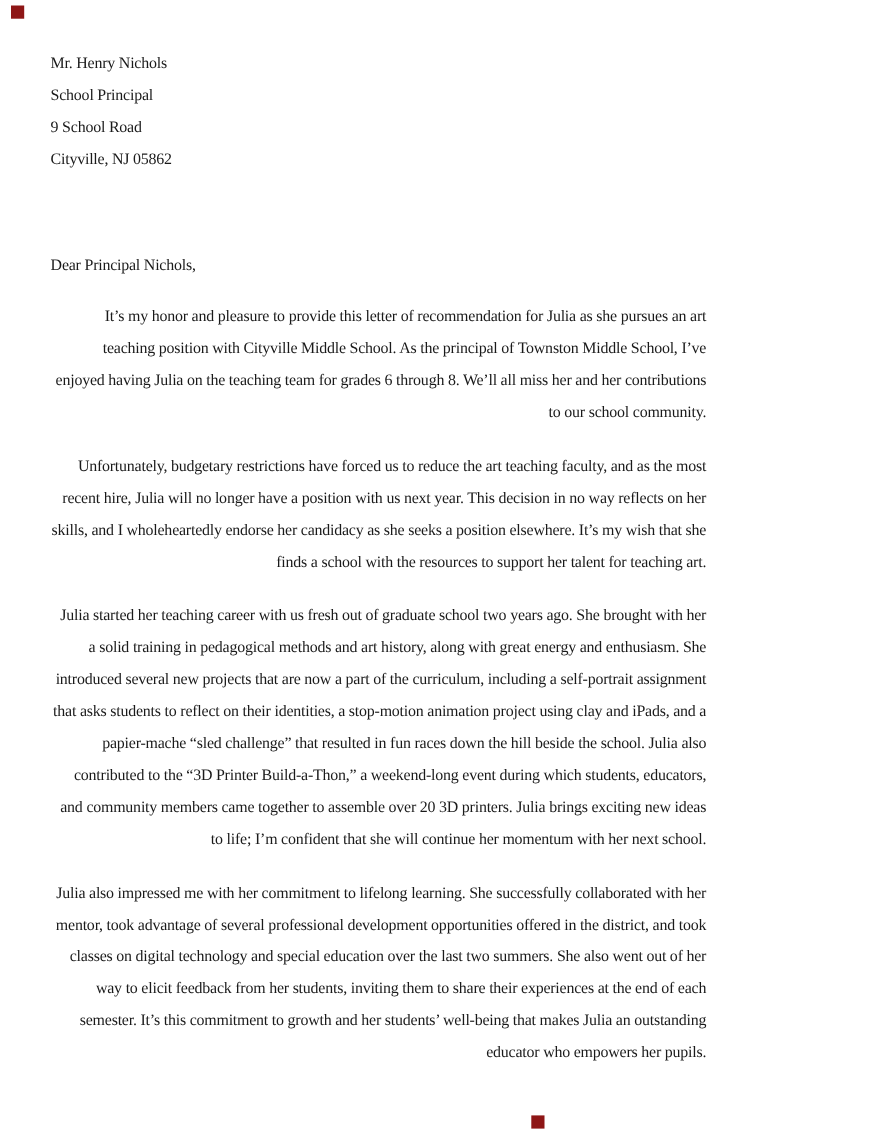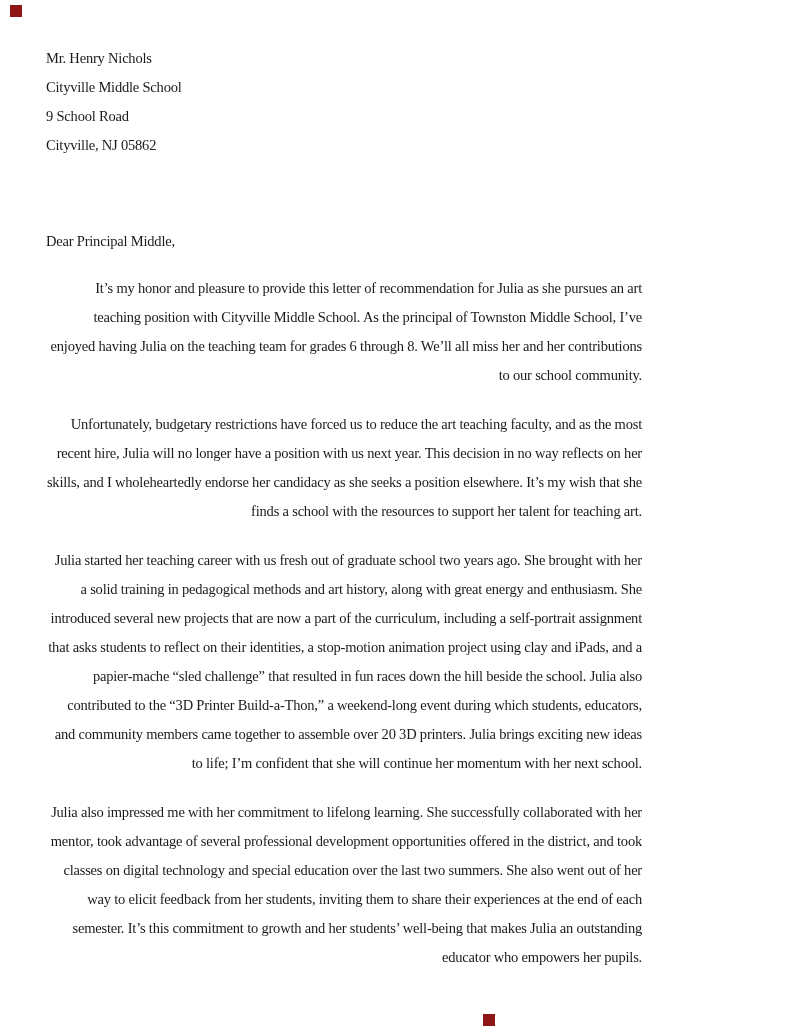--- a/index.html
+++ b/index.html
@@ -48,26 +48,26 @@
 <body>
 
 <div class="page">
 
   <div class="marker marker-tl" style="background-color: rgb(142, 22, 22);"></div>
   <div class="marker marker-tr" style="background-color: rgb(142, 22, 22);"></div>
   <div class="marker marker-b" style="background-color: rgb(142, 22, 22);"></div>
 
   <div class="recipient-block">
     <p class="line">Mr. Henry Nichols</p>
-    <p class="line">Cityville Middle School</p>
+    <p class="line">School Principal</p>
     <p class="line">9 School Road</p>
     <p class="line">Cityville, NJ 05862</p>
   </div>
 
-  <p class="line salutation">Dear Principal Middle,</p>
+  <p class="line salutation">Dear Principal Nichols,</p>
 
   <p class="para">It’s my honor and pleasure to provide this letter of recommendation for Julia as she pursues an art teaching position with Cityville Middle School. As the principal of Townston Middle School, I’ve enjoyed having Julia on the teaching team for grades 6 through 8. We’ll all miss her and her contributions to our school community.</p>
 
   <p class="para">Unfortunately, budgetary restrictions have forced us to reduce the art teaching faculty, and as the most recent hire, Julia will no longer have a position with us next year. This decision in no way reflects on her skills, and I wholeheartedly endorse her candidacy as she seeks a position elsewhere. It’s my wish that she finds a school with the resources to support her talent for teaching art.</p>
 
   <p class="para">Julia started her teaching career with us fresh out of graduate school two years ago. She brought with her a solid training in pedagogical methods and art history, along with great energy and enthusiasm. She introduced several new projects that are now a part of the curriculum, including a self-portrait assignment that asks students to reflect on their identities, a stop-motion animation project using clay and iPads, and a papier-mache “sled challenge” that resulted in fun races down the hill beside the school. Julia also contributed to the “3D Printer Build-a-Thon,” a weekend-long event during which students, educators, and community members came together to assemble over 20 3D printers. Julia brings exciting new ideas to life; I’m confident that she will continue her momentum with her next school.</p>
 
   <p class="para">Julia also impressed me with her commitment to lifelong learning. She successfully collaborated with her mentor, took advantage of several professional development opportunities offered in the district, and took classes on digital technology and special education over the last two summers. She also went out of her way to elicit feedback from her students, inviting them to share their experiences at the end of each semester. It’s this commitment to growth and her students’ well-being that makes Julia an outstanding educator who empowers her pupils.</p>
 
 </div>

